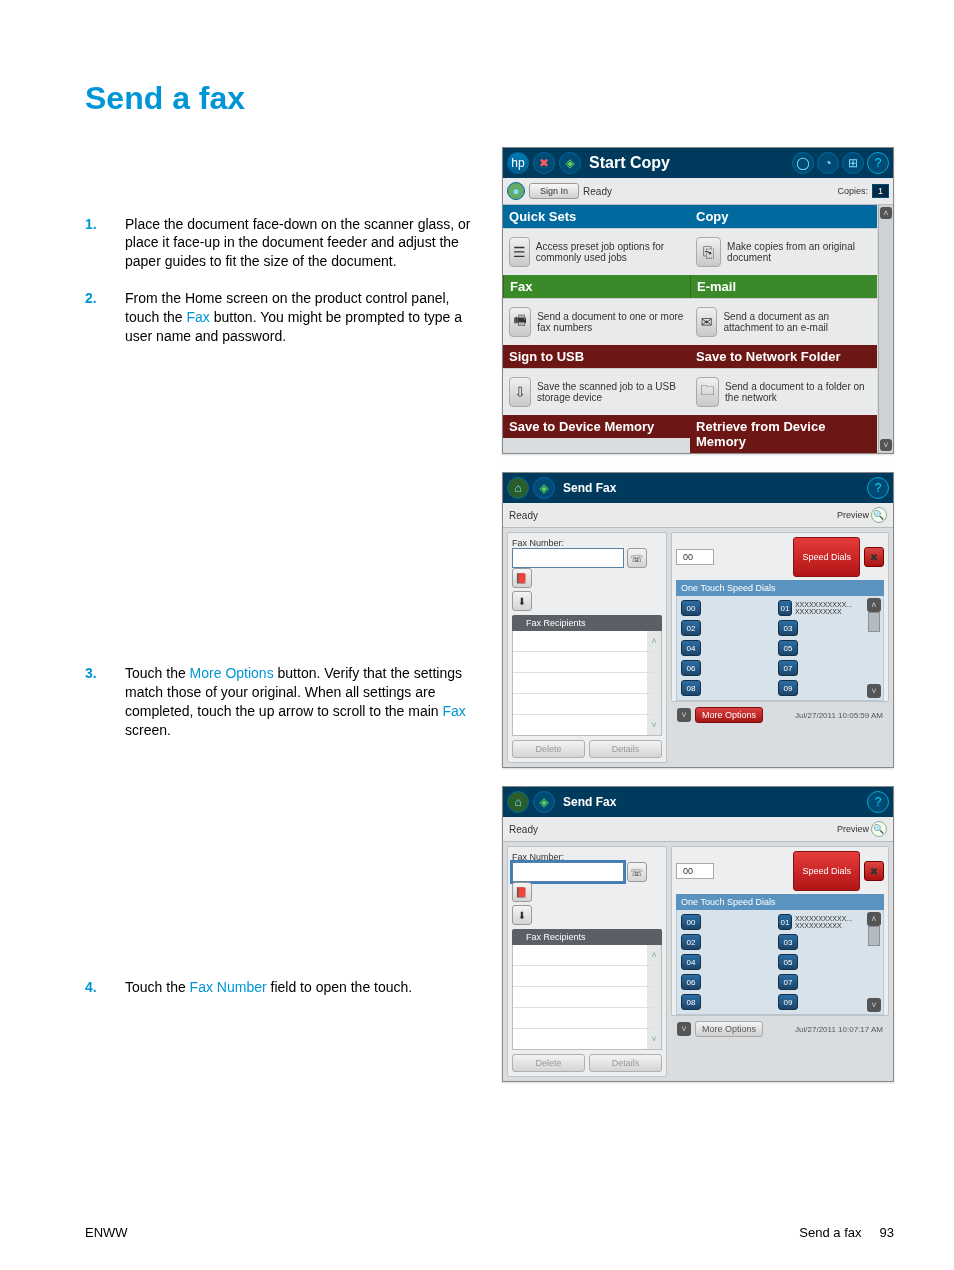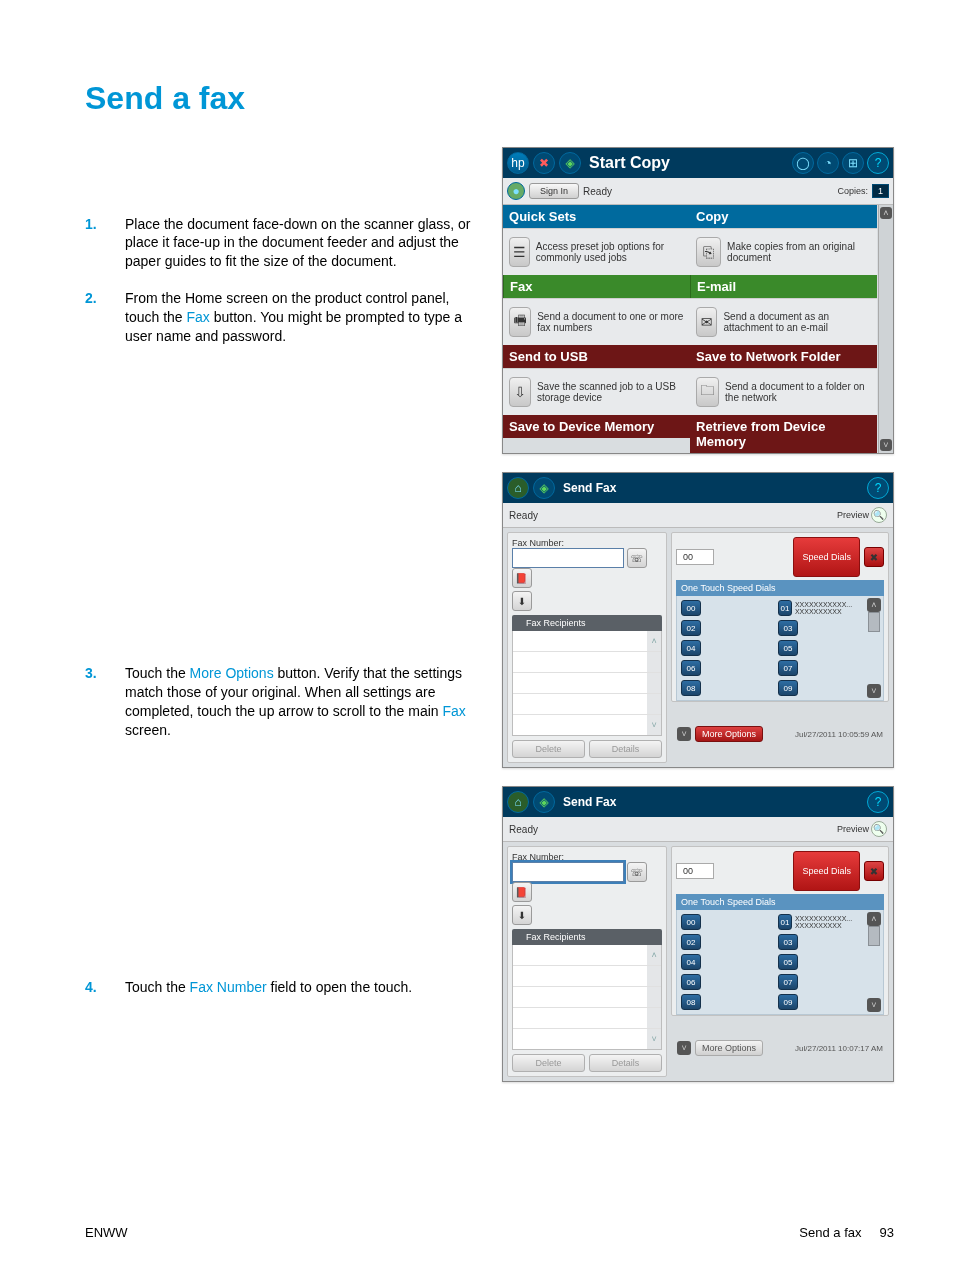--- a/index.html
+++ b/index.html
@@ -157,21 +157,21 @@
 
   
   .fax .statusrow {
     background:#e8eaec; display:flex; align-items:center; justify-content:space-between;
     padding:4px 6px; border-bottom:1px solid #bbb;
   }
   .fax .preview { font-size:9px; display:flex; align-items:center; gap:2px;}
   .fax .preview .mag { width:14px;height:14px;border-radius:50%;background:#efe;border:1px solid #9a9;display:flex;align-items:center;justify-content:center;font-size:9px;}
   .fax .body { display:flex; gap:4px; padding:4px; }
   .fax .leftcol { width:160px; }
-  .fax .rightcol { flex:1; display:flex; flex-direction:column; gap:20px;}
+  .fax .rightcol { flex:1; display:flex; flex-direction:column; gap:1px;}
   .fax .panel { background:#eceeef;border:1px solid #c2c2c2;border-radius:2px;padding:4px;}
   .fax label.lbl { font-size:9px; }
   .fax .txtinput {
     width: 110px; height:18px; background:#fff; border:1px solid #5a7fa8;
     display:inline-block; vertical-align:middle;
   }
   .fax .txtinput.focus { outline:2px solid #3d7fb8; }
   .fax .smicon { width:18px;height:18px;border:1px solid #9a9a9a;border-radius:3px;background:linear-gradient(#f4f4f4,#d4d4d4);display:inline-flex;align-items:center;justify-content:center;font-size:10px;vertical-align:middle;}
   .fax .recip-head { background:#5a6066;color:#fff;font-size:9px;padding:3px 14px;border-radius:2px 2px 0 0; margin-top:4px;}
   .fax .recip-list { background:#fff;border:1px solid #bdbdbd;border-top:none; }
@@ -293,21 +293,21 @@
                 </div>
             </div>
             <div class="tile-wrap">
               <div class="tile-head head-green">E-mail</div>
               <div class="tile-body">
                   <span class="ic">✉</span>
                   <span>Send a document as an attachment to an e-mail</span>
                 </div>
             </div>
             <div class="tile-wrap">
-              <div class="tile-head head-darkred">Send to USB</div>
+              <div class="tile-head head-darkred">Sign to USB</div>
               <div class="tile-body">
                   <span class="ic">⇩</span>
                   <span>Save the scanned job to a USB storage device</span>
                 </div>
             </div>
             <div class="tile-wrap">
               <div class="tile-head head-darkred">Save to Network Folder</div>
               <div class="tile-body">
                   <span class="ic">🗀</span>
                   <span>Send a document to a folder on the network</span>

